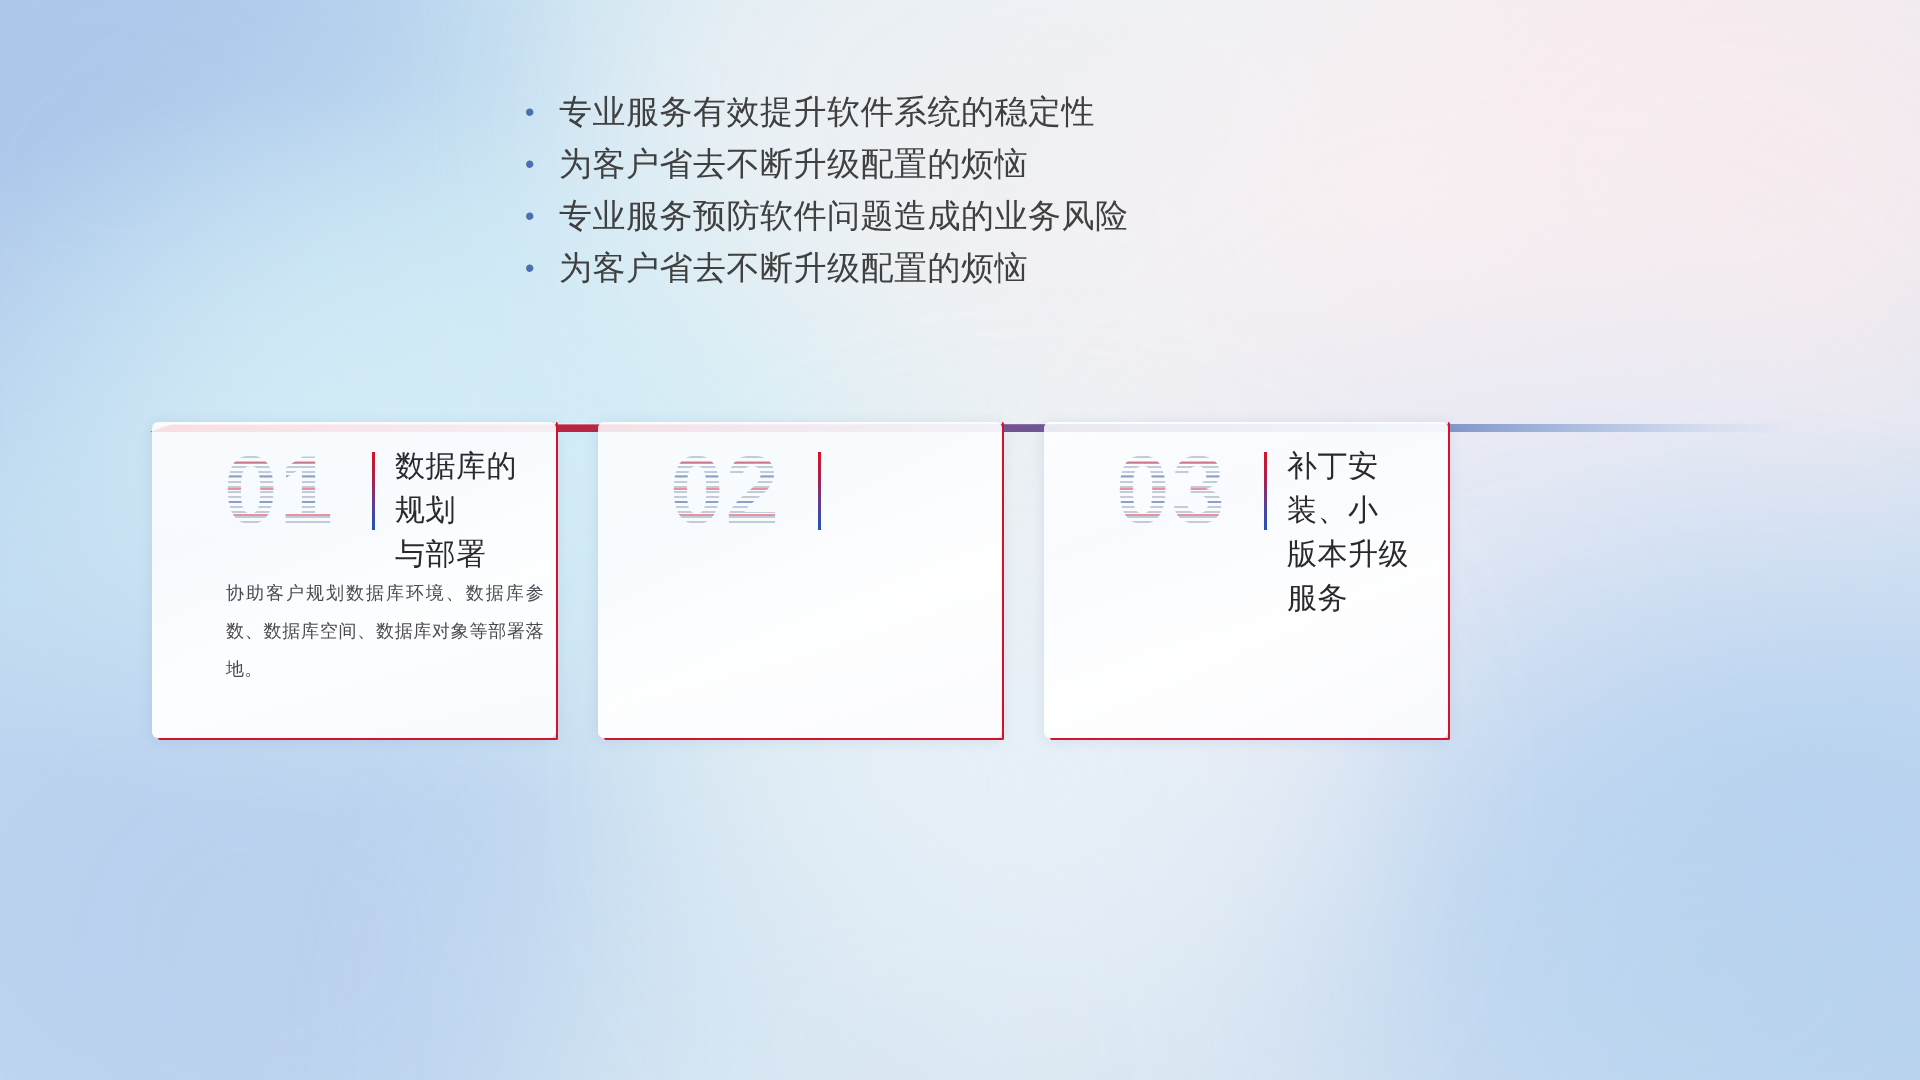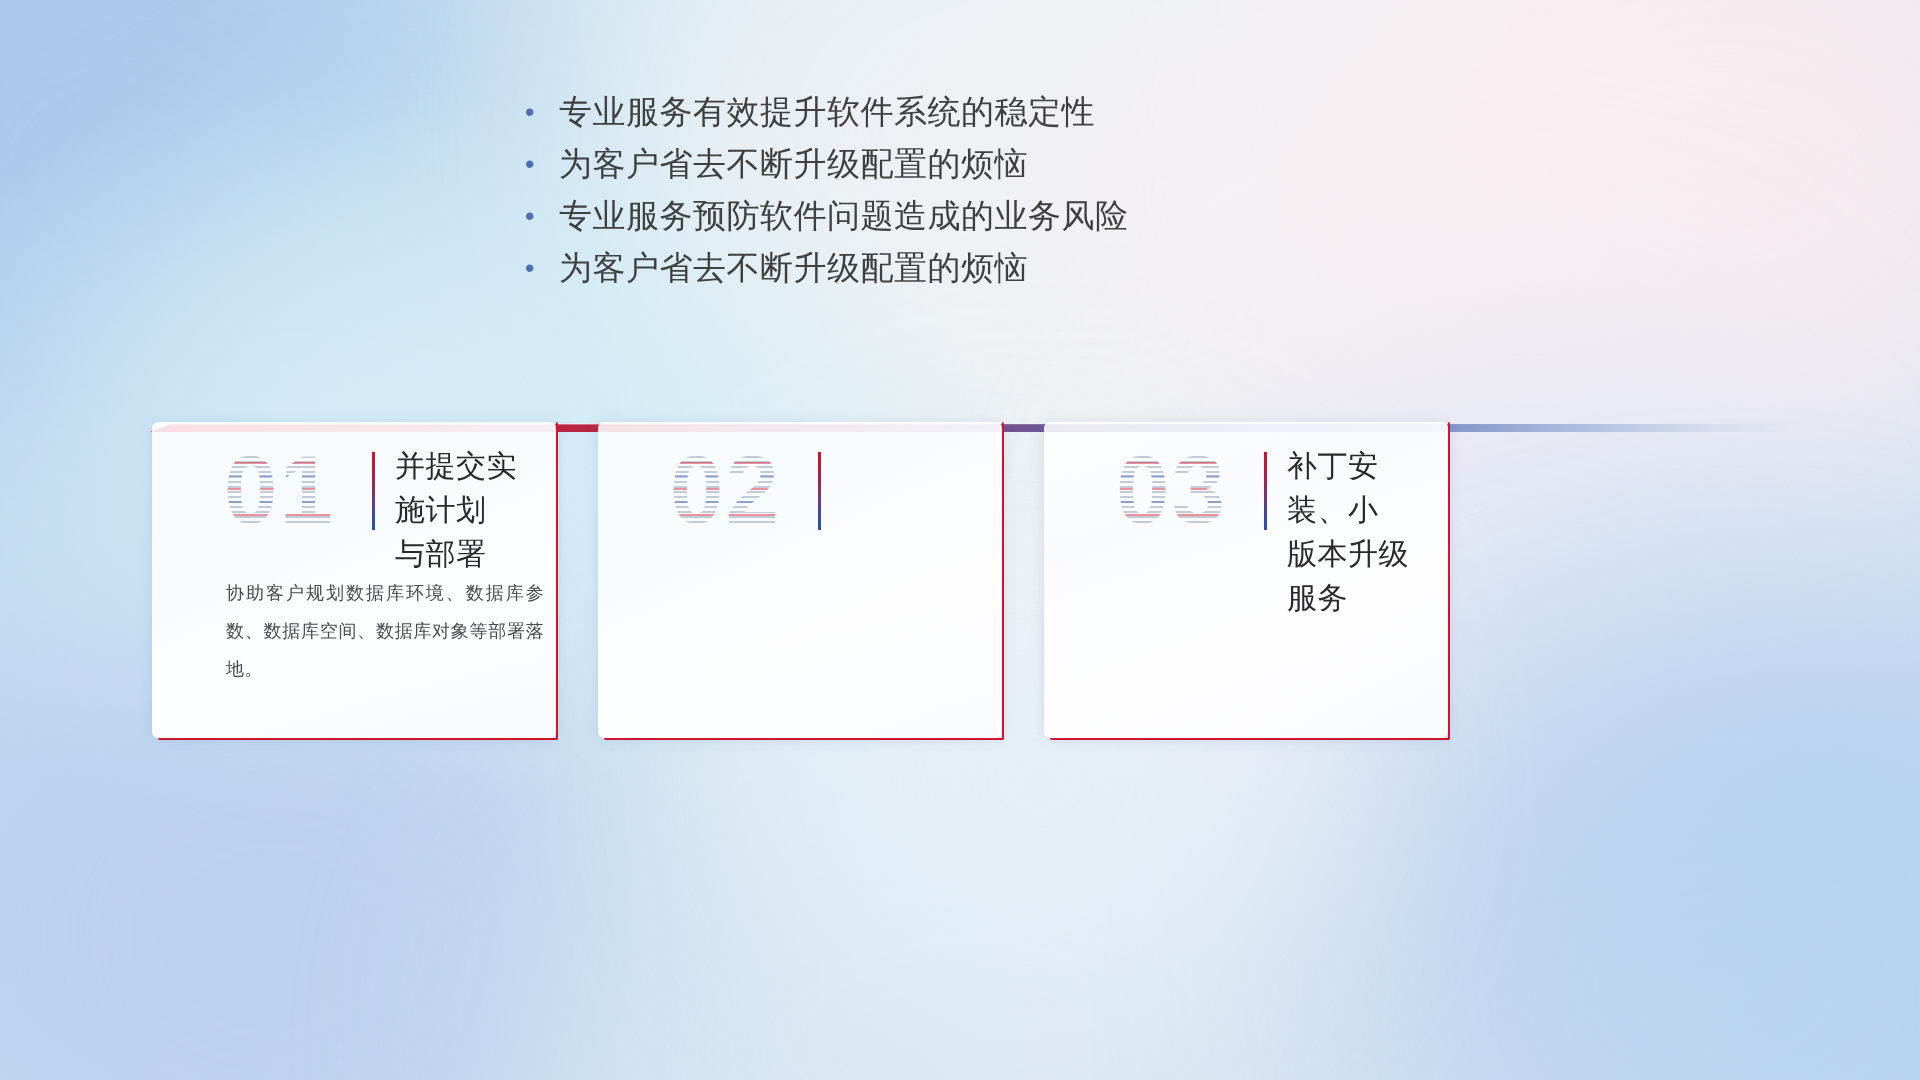--- a/index.html
+++ b/index.html
@@ -207,21 +207,21 @@
 
   <div class="cards">
 
     <div class="card">
       <div class="card-inner">
         <div class="card-num">01</div>
         <div class="card-num-tint">01</div>
         <div class="card-head">
           <div class="title-rule"></div>
           <div class="card-title">
-            <div>并提交实施计划</div>
+            <div>数据库的规划</div>
             <div>与部署</div>
           </div>
         </div>
         <div class="card-body">协助客户规划数据库环境、数据库参数、数据库空间、数据库对象等部署落地。</div>
       </div>
     </div>
 
     <div class="card">
       <div class="card-inner">
         <div class="card-num">02</div>

